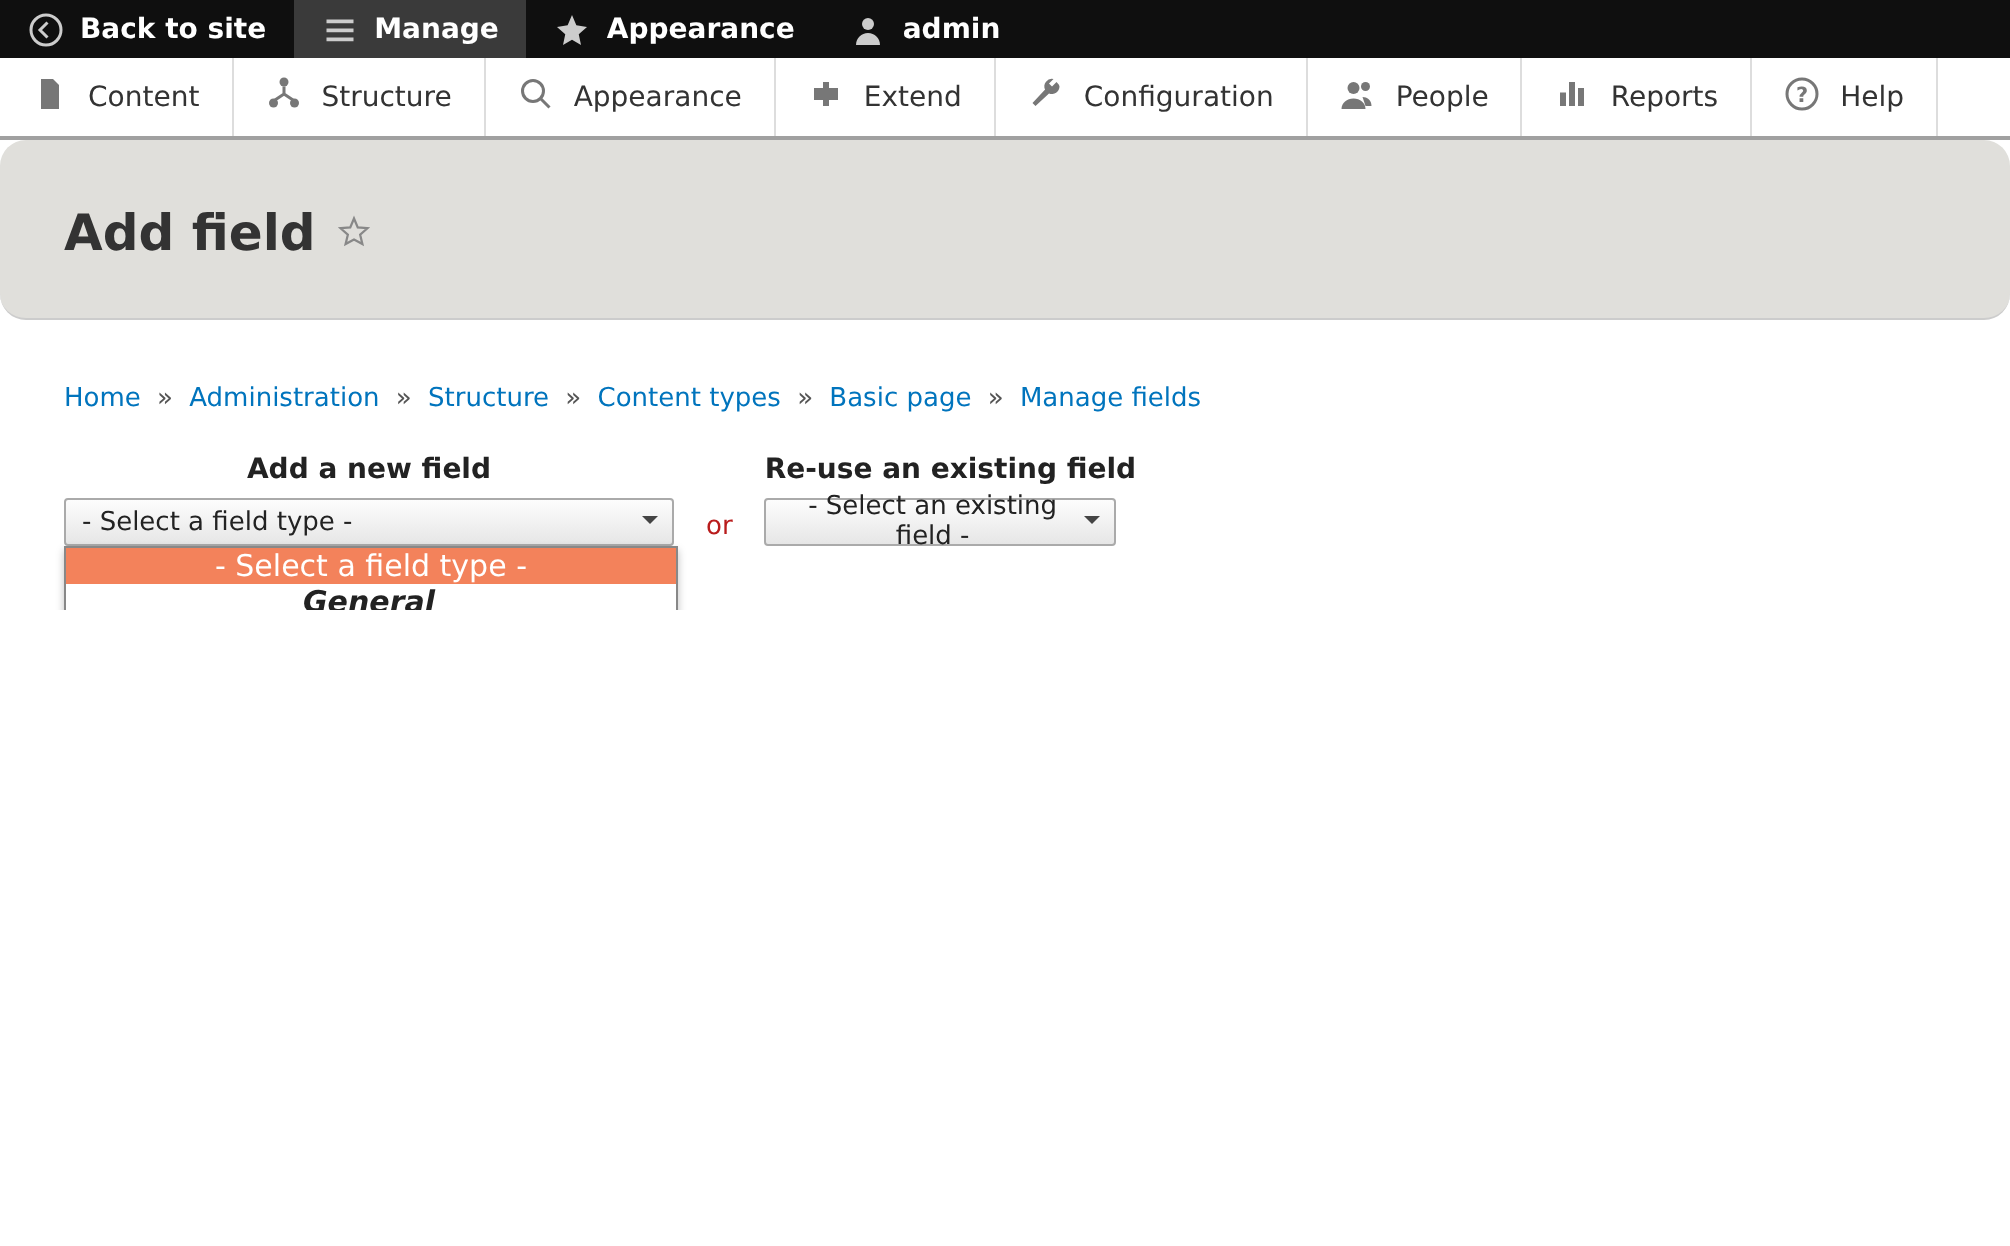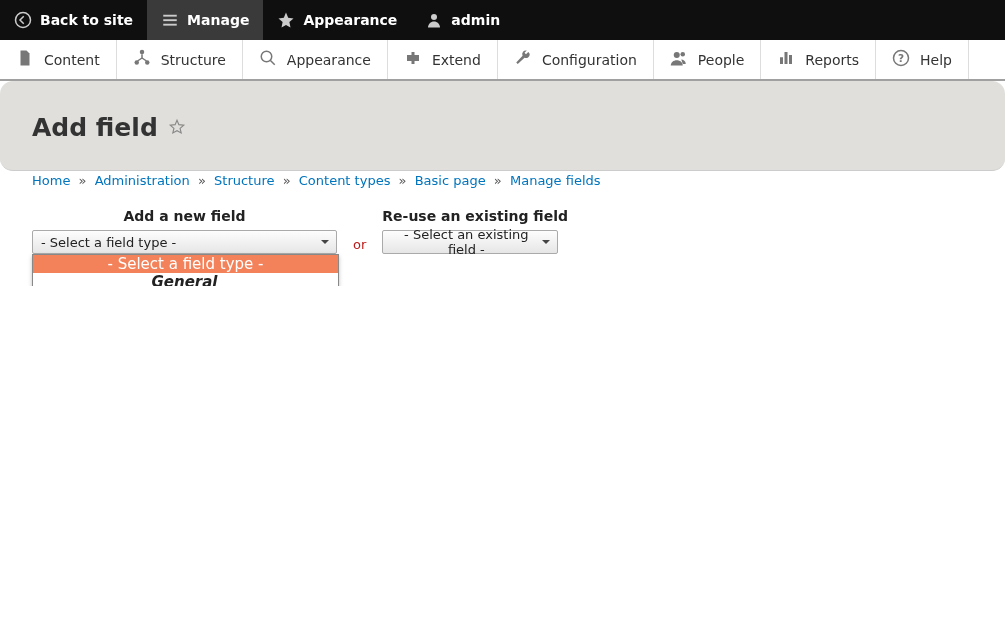--- a/index.html
+++ b/index.html
@@ -6,21 +6,21 @@
   body {
     font-family: "Lucida Grande", "DejaVu Sans", Verdana, sans-serif;
     font-size: 13px;
     color: #222;
     background: #fff;
   }
 
   
   .toolbar {
     background: #0f0f0f;
-    height: 40px;
+    height: 29px;
     display: flex;
     align-items: stretch;
     color: #fff;
   }
   .toolbar-item {
     display: flex;
     align-items: center;
     padding: 0 14px;
     font-weight: bold;
     font-size: 14px;
@@ -69,21 +69,21 @@
   .page-title {
     font-size: 25px;
     font-weight: bold;
     color: #333;
     display: flex;
     align-items: center;
     gap: 10px;
   }
   .star-outline svg { width: 18px; height: 18px; fill: none; stroke: #888; stroke-width: 1.5; }
 
-  .content-region { padding: 2px 32px 32px 32px; }
+  .content-region { padding: 32px 32px 32px 32px; }
 
   .breadcrumb {
     font-size: 13px;
     color: #333;
     margin-bottom: 20px;
   }
   .breadcrumb a { color: #0074bd; text-decoration: none; }
   .breadcrumb .sep { color: #555; margin: 0 4px; }
 
   .field-row {

